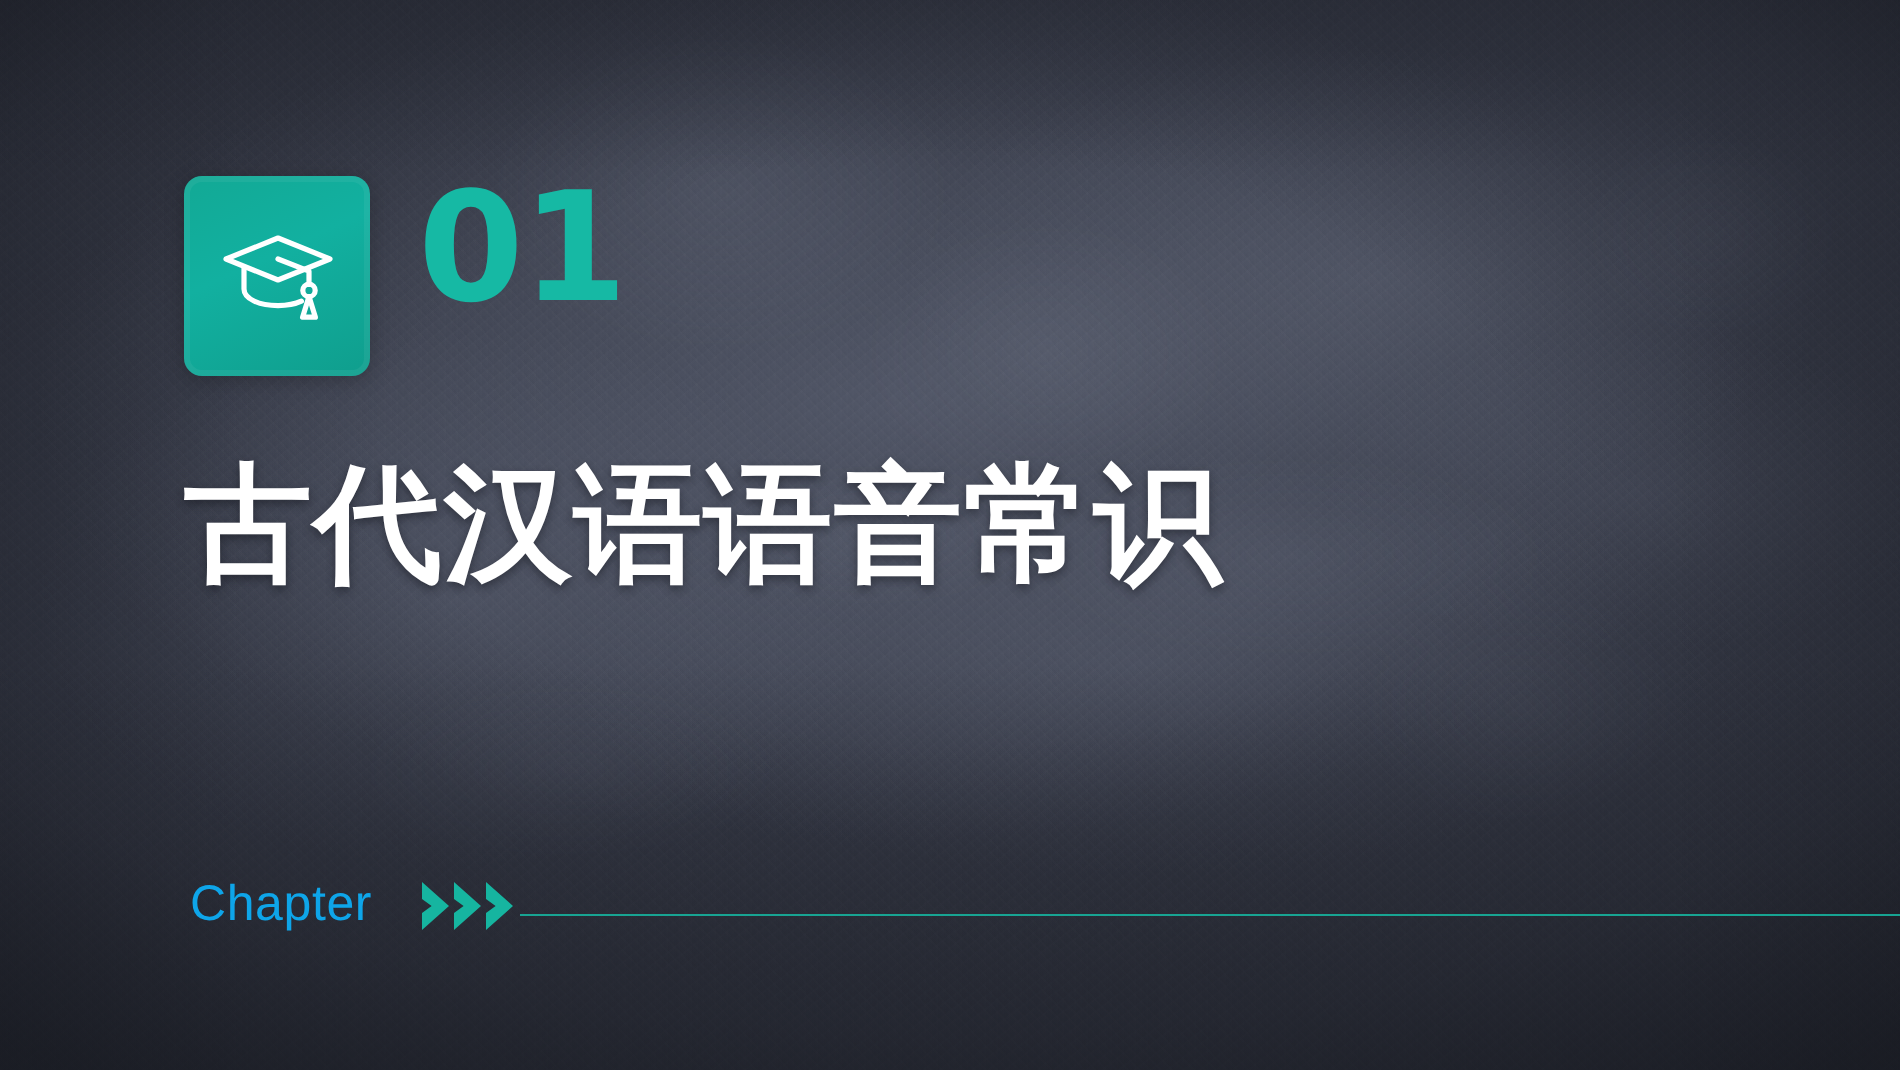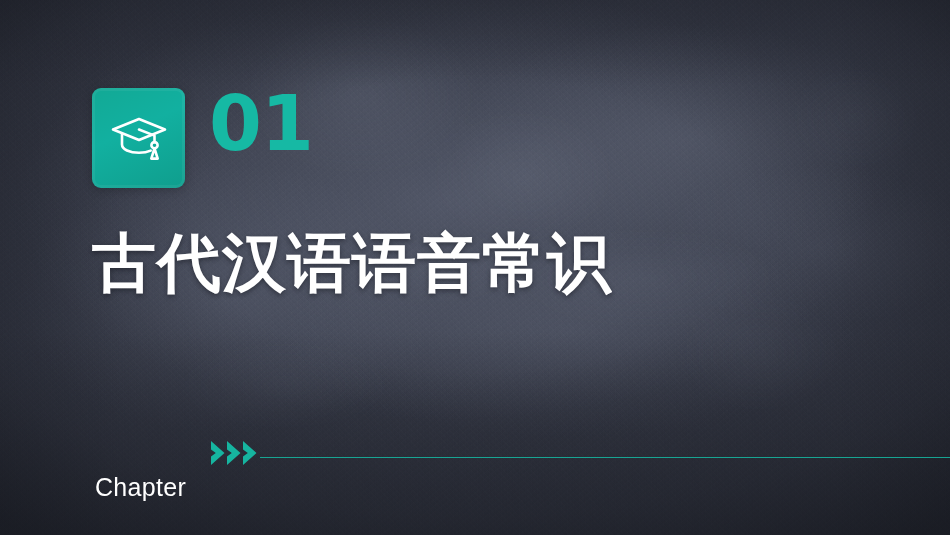--- a/index.html
+++ b/index.html
@@ -121,26 +121,25 @@
     left: 0;
     right: 0;
     top: 432px;
     height: 44px;
   }
 
   .footer-label {
     position: absolute;
     left: 95px;
     top: 0;
-    color: #ffffff;
+    color: #0ea5e9;
     font-size: 25px;
     line-height: 40px;
     font-weight: 400;
     letter-spacing: .3px;
-    margin-top: 35px;
   }
 
   .chevrons {
     position: absolute;
     left: 211px;
     top: 6px;
     display: block;
   }
 
   .rule {

